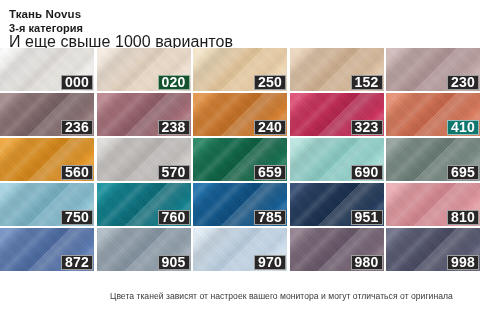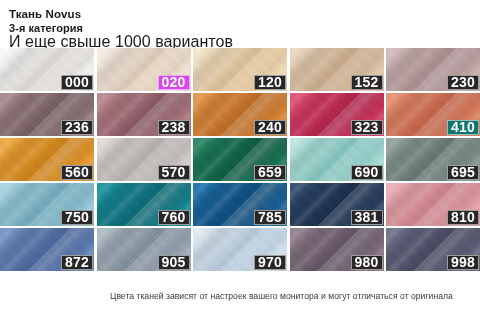--- a/index.html
+++ b/index.html
@@ -110,26 +110,26 @@
 
   <div class="grid" id="swatch-grid">
       <div class="swatch">
         <div class="weave" style="background: linear-gradient(135deg, rgb(255, 255, 255) 0%, rgb(243, 241, 238) 32%, rgb(222, 218, 213) 58%, rgb(243, 241, 238) 78%, rgb(255, 255, 255) 100%);"></div>
         <div class="grain"></div>
         <div class="code" style="background: rgb(40, 38, 38); color: rgb(255, 255, 255);">000</div>
       </div>
       <div class="swatch">
         <div class="weave" style="background: linear-gradient(135deg, rgb(251, 243, 233) 0%, rgb(242, 227, 211) 32%, rgb(227, 207, 185) 58%, rgb(242, 227, 211) 78%, rgb(251, 243, 233) 100%);"></div>
         <div class="grain"></div>
-        <div class="code" style="background: #d946ef; color: rgb(255, 255, 255);">020</div>
+        <div class="code" style="background: #14532d; color: rgb(255, 255, 255);">020</div>
       </div>
       <div class="swatch">
         <div class="weave" style="background: linear-gradient(135deg, rgb(250, 238, 212) 0%, rgb(240, 215, 177) 32%, rgb(225, 193, 147) 58%, rgb(240, 215, 177) 78%, rgb(250, 238, 212) 100%);"></div>
         <div class="grain"></div>
-        <div class="code" style="background: rgb(40, 38, 38); color: rgb(255, 255, 255);">120</div>
+        <div class="code" style="background: rgb(40, 38, 38); color: rgb(255, 255, 255);">250</div>
       </div>
       <div class="swatch">
         <div class="weave" style="background: linear-gradient(135deg, rgb(242, 221, 198) 0%, rgb(224, 196, 166) 32%, rgb(201, 168, 134) 58%, rgb(224, 196, 166) 78%, rgb(242, 221, 198) 100%);"></div>
         <div class="grain"></div>
         <div class="code" style="background: rgb(40, 38, 38); color: rgb(255, 255, 255);">152</div>
       </div>
       <div class="swatch">
         <div class="weave" style="background: linear-gradient(135deg, rgb(216, 195, 194) 0%, rgb(194, 166, 166) 32%, rgb(169, 140, 142) 58%, rgb(194, 166, 166) 78%, rgb(216, 195, 194) 100%);"></div>
         <div class="grain"></div>
         <div class="code" style="background: rgb(40, 38, 38); color: rgb(255, 255, 255);">230</div>
@@ -195,21 +195,21 @@
         <div class="code" style="background: rgb(40, 38, 38); color: rgb(255, 255, 255);">760</div>
       </div>
       <div class="swatch">
         <div class="weave" style="background: linear-gradient(135deg, rgb(34, 121, 181) 0%, rgb(18, 93, 150) 32%, rgb(11, 73, 120) 58%, rgb(18, 93, 150) 78%, rgb(34, 121, 181) 100%);"></div>
         <div class="grain"></div>
         <div class="code" style="background: rgb(40, 38, 38); color: rgb(255, 255, 255);">785</div>
       </div>
       <div class="swatch">
         <div class="weave" style="background: linear-gradient(135deg, rgb(55, 81, 122) 0%, rgb(33, 58, 92) 32%, rgb(21, 42, 70) 58%, rgb(33, 58, 92) 78%, rgb(55, 81, 122) 100%);"></div>
         <div class="grain"></div>
-        <div class="code" style="background: rgb(40, 38, 38); color: rgb(255, 255, 255);">381</div>
+        <div class="code" style="background: rgb(40, 38, 38); color: rgb(255, 255, 255);">951</div>
       </div>
       <div class="swatch">
         <div class="weave" style="background: linear-gradient(135deg, rgb(242, 183, 189) 0%, rgb(229, 154, 162) 32%, rgb(205, 127, 137) 58%, rgb(229, 154, 162) 78%, rgb(242, 183, 189) 100%);"></div>
         <div class="grain"></div>
         <div class="code" style="background: rgb(40, 38, 38); color: rgb(255, 255, 255);">810</div>
       </div>
       <div class="swatch">
         <div class="weave" style="background: linear-gradient(135deg, rgb(125, 154, 203) 0%, rgb(91, 123, 179) 32%, rgb(70, 99, 154) 58%, rgb(91, 123, 179) 78%, rgb(125, 154, 203) 100%);"></div>
         <div class="grain"></div>
         <div class="code" style="background: rgb(40, 38, 38); color: rgb(255, 255, 255);">872</div>

